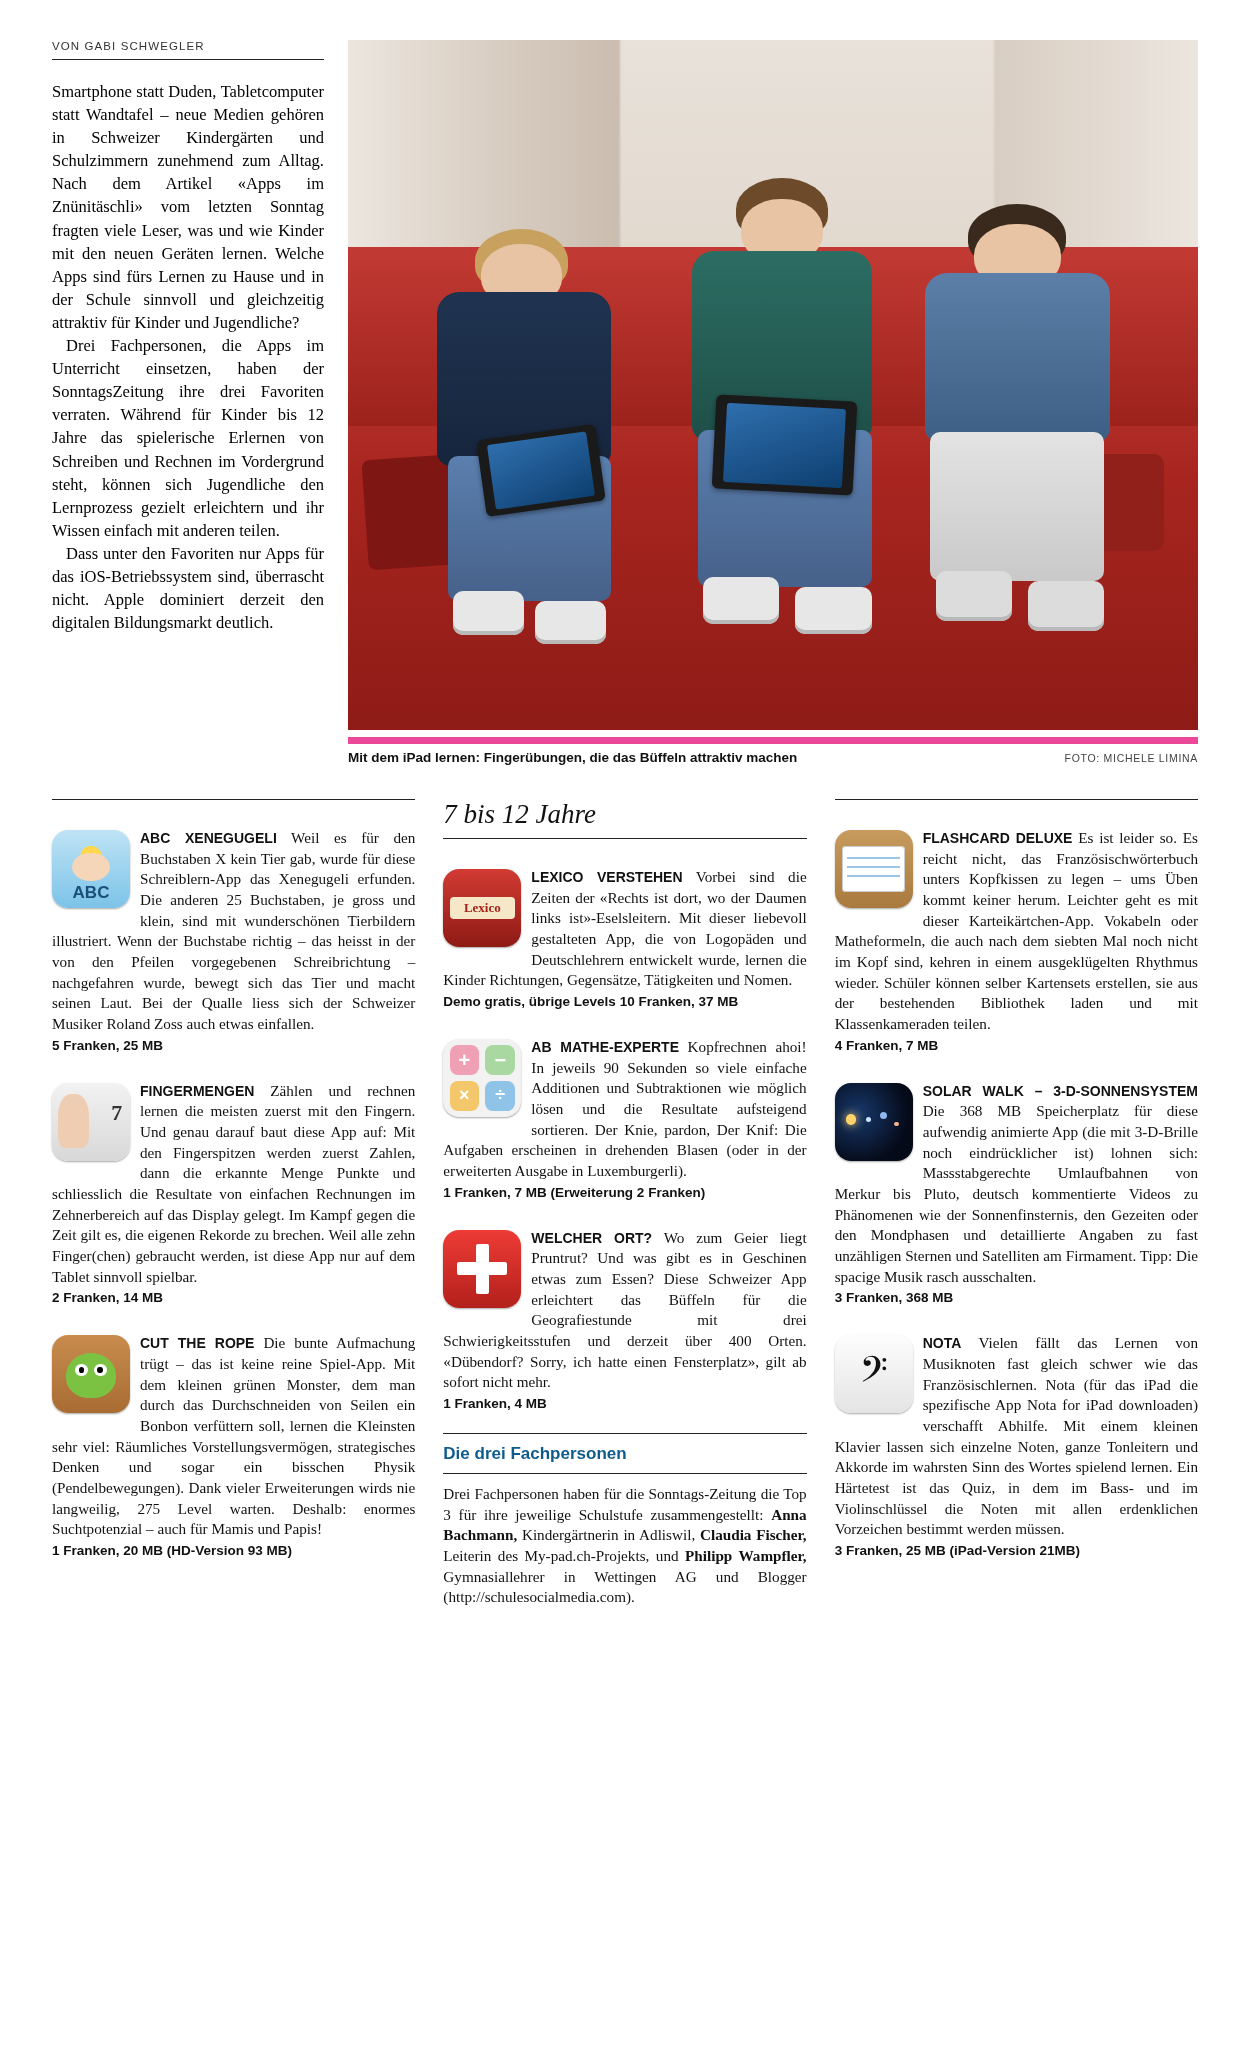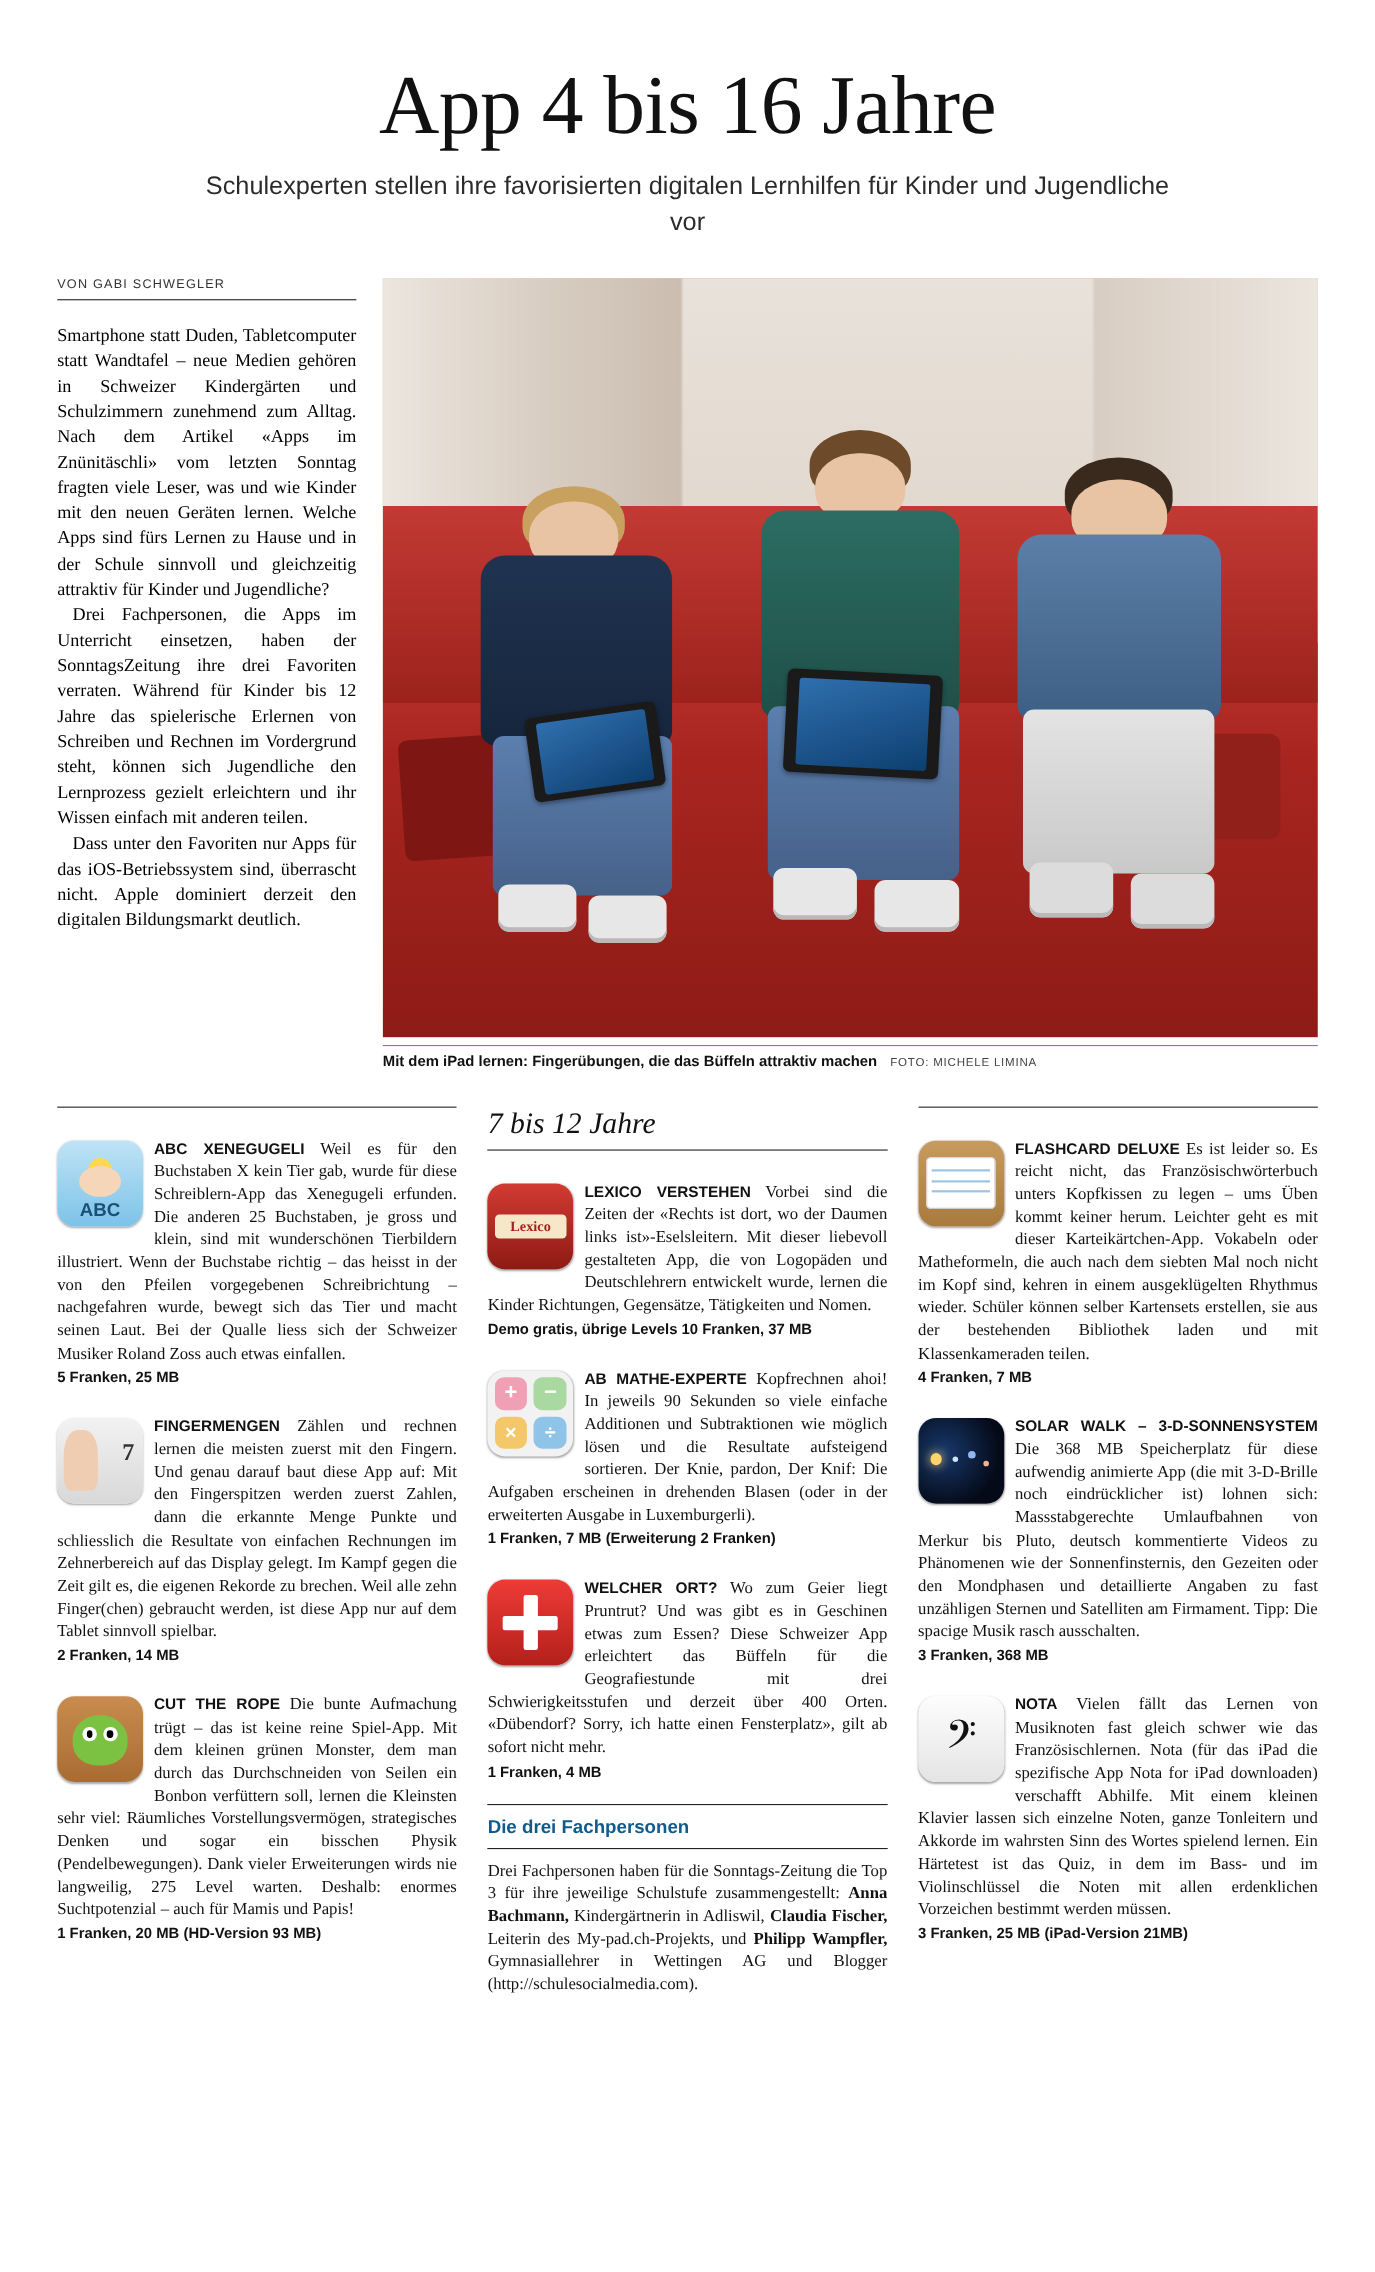--- a/index.html
+++ b/index.html
@@ -57,23 +57,23 @@
   .photo-col { flex: 1 1 auto; }
   .photo {
     position: relative;
     width: 100%;
     height: 690px;
     overflow: hidden;
     background: #c9b7ae;
   }
   .caption-row {
     display: flex;
-    justify-content: flex-start;
+    justify-content: space-between;
     align-items: baseline;
-    border-top: 1px solid #ec4899;
+    border-top: 7px solid #ec4899;
     margin-top: 7px;
     padding-top: 6px;
   }
   .caption {
     font-family: "Liberation Sans", sans-serif;
     font-size: 13.5px;
     font-weight: bold;
     color: #111;
   }
   .credit {
@@ -168,24 +168,20 @@
   .tablet .screen { position:absolute; inset:8%; background: linear-gradient(160deg,#2f6fae,#0d3f70); border-radius:3px; }
 
   
   .ic { position:absolute; inset:0; }
 </style>
 </head>
 <body>
 
 <div class="page">
 
-  <div class="masthead">
-    <h1 class="headline">App 4 bis 16 Jahre</h1>
-    <div class="subhead">Schulexperten stellen ihre favorisierten digitalen Lernhilfen für Kinder und Jugendliche vor</div>
-  </div>
 
   <div class="top">
 
     <div class="lead-col">
       <div class="byline">VON GABI SCHWEGLER</div>
       <div class="lead-text">
         <p>Smartphone statt Duden, Tabletcomputer statt Wandtafel – neue Medien gehören in Schweizer Kindergärten und Schulzimmern zunehmend zum Alltag. Nach dem Artikel «Apps im Znünitäschli» vom letzten Sonntag fragten viele Leser, was und wie Kinder mit den neuen Geräten lernen. Welche Apps sind fürs Lernen zu Hause und in der Schule sinnvoll und gleichzeitig attraktiv für Kinder und Jugendliche?</p>
         <p>Drei Fachpersonen, die Apps im Unterricht einsetzen, haben der SonntagsZeitung ihre drei Favoriten verraten. Während für Kinder bis 12 Jahre das spielerische Erlernen von Schreiben und Rechnen im Vordergrund steht, können sich Jugendliche den Lernprozess gezielt erleichtern und ihr Wissen einfach mit anderen teilen.</p>
         <p>Dass unter den Favoriten nur Apps für das iOS-Betriebssystem sind, überrascht nicht. Apple dominiert derzeit den digitalen Bildungsmarkt deutlich.</p>
       </div>

